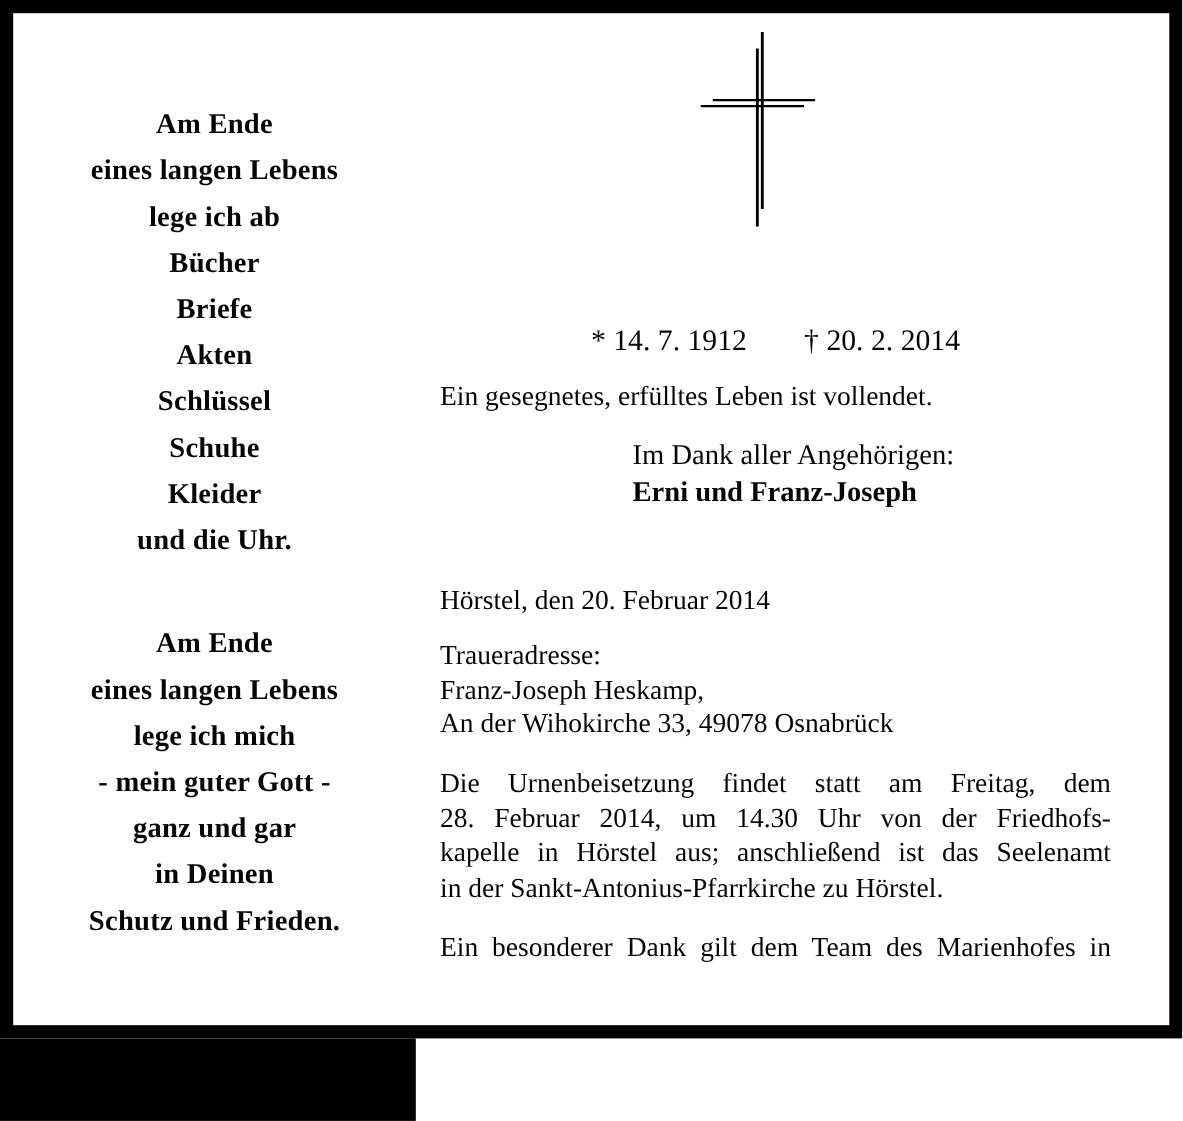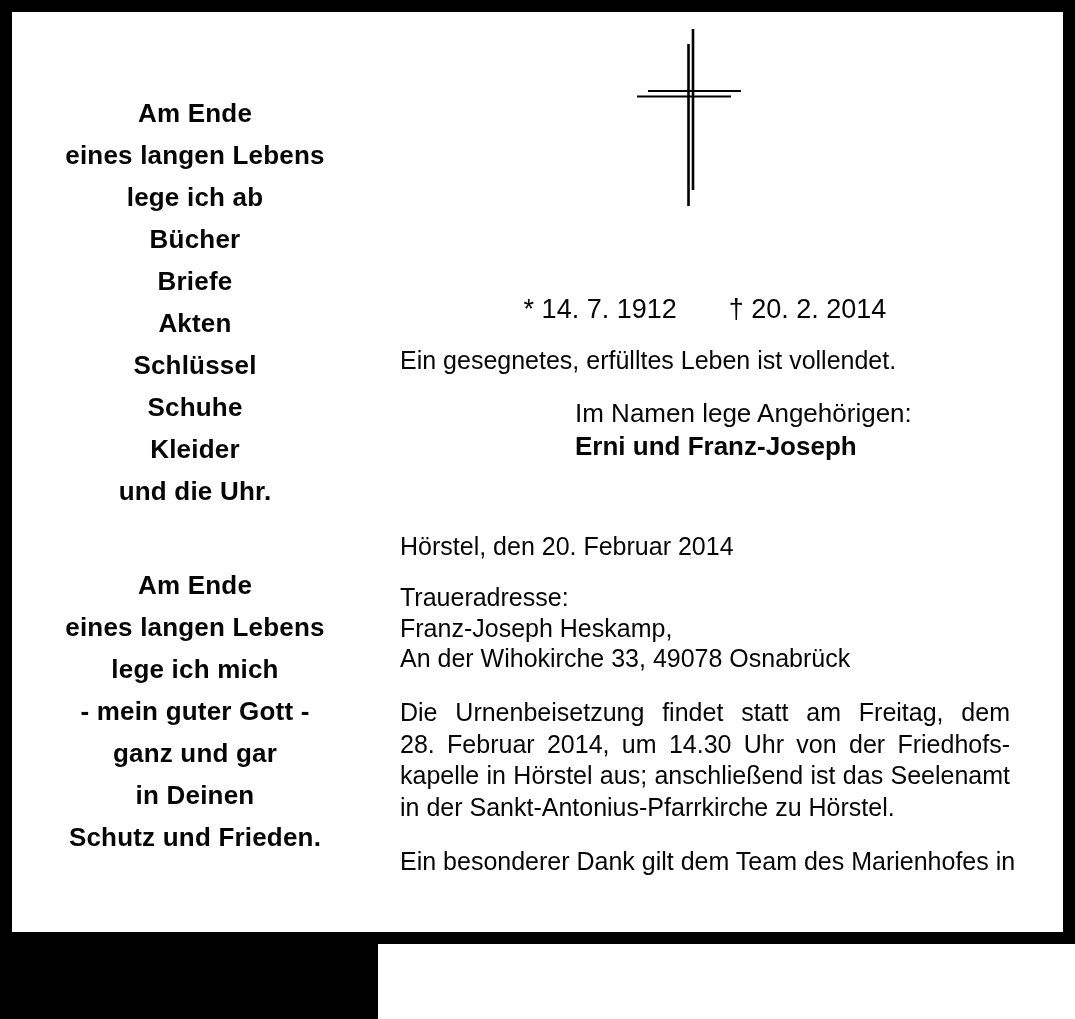--- a/index.html
+++ b/index.html
@@ -1,19 +1,19 @@
 <!DOCTYPE html>
 <html><head>
 <meta charset="utf-8">
 <style>
   html,body { margin:0; padding:0; background:#ffffff; }
   .page {
     position:relative; width:1075px; height:1019px;
     background:#ffffff; overflow:hidden;
-    font-family:Liberation Sans, sans-serif;
+    font-family:Liberation Serif, serif;
     color:#060606;
   }
   .frame  { position:absolute; left:0; top:0; width:1075px; height:944px; background:#000000; }
   .card   { position:absolute; left:12px; top:12px; width:1051px; height:920px; background:#ffffff; }
   .notch  { position:absolute; left:0; top:944px; width:378px; height:75px; background:#000000; }
 
   .poem {
     position:absolute; left:32px; width:326px;
     text-align:center; font-weight:bold;
     font-size:26px; line-height:42px; letter-spacing:0.2px;
@@ -100,21 +100,21 @@
 
 
   <div class="dates">
     <span>* 14. 7. 1912</span>
     <span>† 20. 2. 2014</span>
   </div>
 
   <div class="blessing">Ein gesegnetes, erfülltes Leben ist vollendet.</div>
 
   <div class="innamen">
-    <div>Im Namen lege Angehörigen:</div>
+    <div>Im Dank aller Angehörigen:</div>
     <div class="bold">Erni und Franz-Joseph</div>
   </div>
 
   <div class="placedate">Hörstel, den 20. Februar 2014</div>
 
   <div class="address">
     <div>Traueradresse:</div>
     <div>Franz-Joseph Heskamp,</div>
     <div>An der Wihokirche 33, 49078 Osnabrück</div>
   </div>

